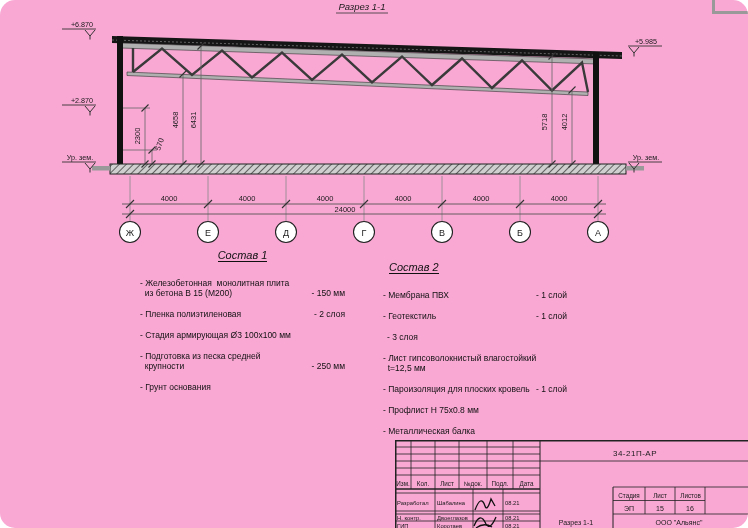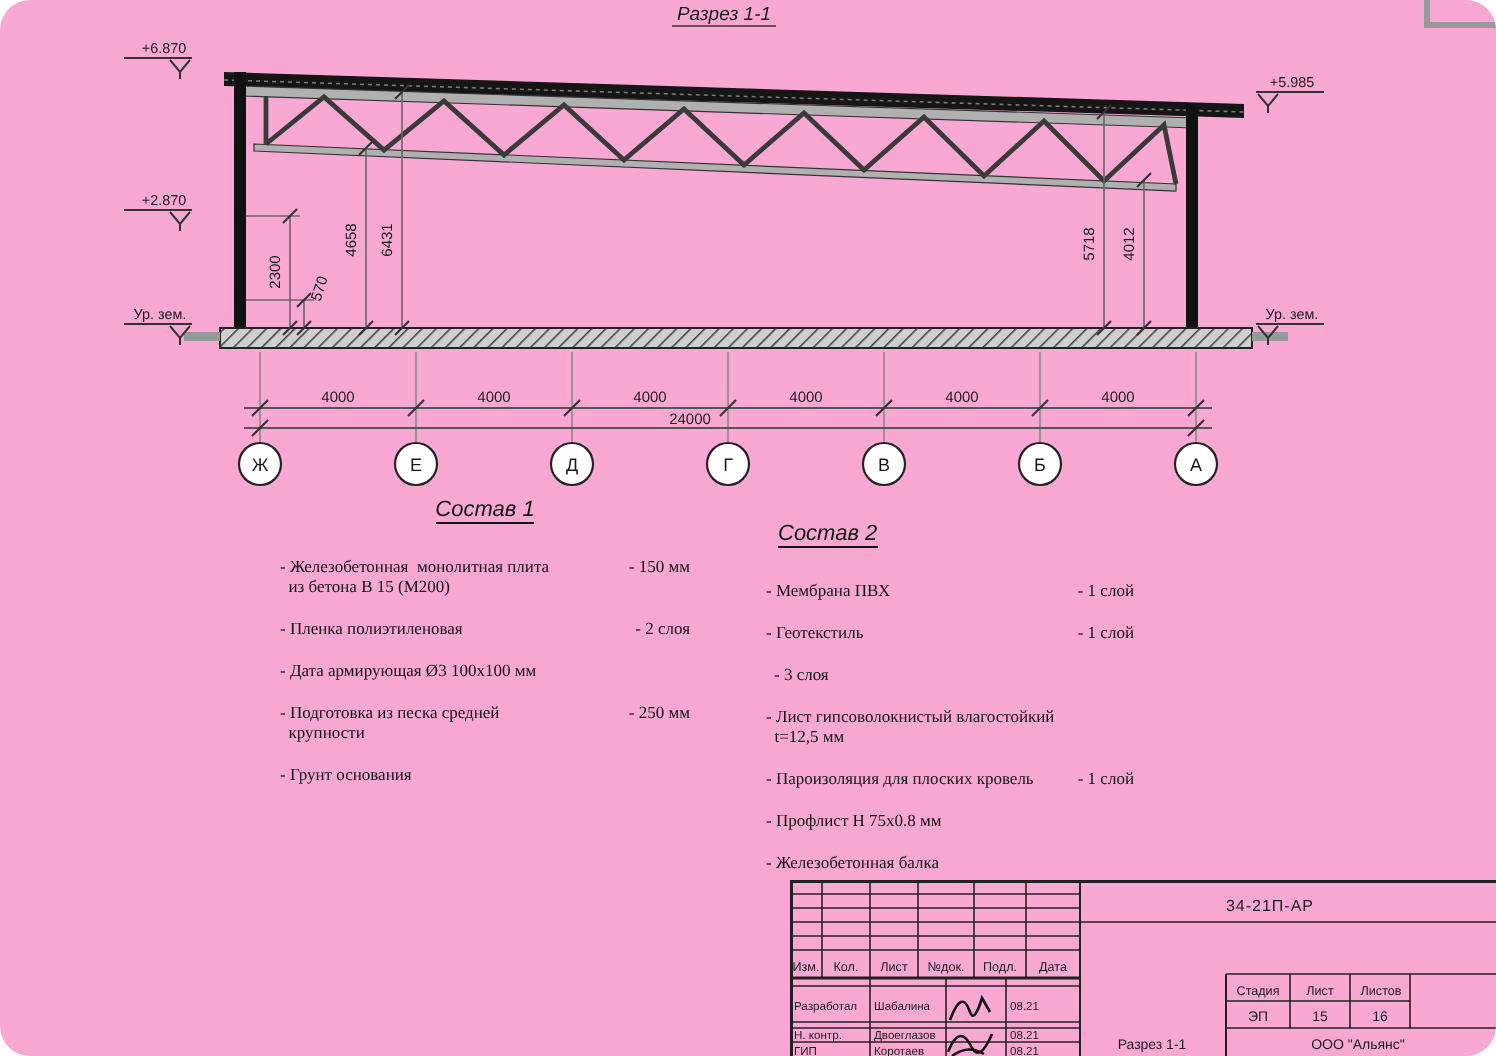--- a/index.html
+++ b/index.html
@@ -10,21 +10,21 @@
   #section-svg{left:0;top:0;}
   #titleblock-svg{left:395px;top:440px;}
   svg text{font-family:"Liberation Sans",sans-serif;fill:#1a1a1a;}
   .sostav{position:absolute;font-size:8.5px;line-height:10px;color:#111;}
   .s1{left:140px;top:250px;width:205px;}
   .s2{left:383px;top:262px;width:184px;}
   .sostav .hd{font-size:11px;font-style:italic;font-weight:normal;margin:0 0 16px 0;}
   .s1 .hd{text-align:center;}
   .s2 .hd{padding-left:6px;}
   .hd span{display:inline-block;border-bottom:1px solid #111;padding-bottom:1px;}
-  .item{display:flex;justify-content:space-between;margin-bottom:11px;font-family:Liberation Serif, serif;}
+  .item{display:flex;justify-content:space-between;align-items:flex-end;margin-bottom:11px;}
   .iname{white-space:pre-wrap;}
   .ival{white-space:nowrap;margin-left:4px;}
 </style>
 </head>
 <body>
 
 <div class="page">
 
   <svg id="section-svg" width="748" height="246" viewBox="0 0 748 246">
     <defs>
@@ -181,21 +181,21 @@
     <div class="item">
       <div class="iname">- Железобетонная  монолитная плита
   из бетона В 15 (М200)</div>
       <div class="ival">- 150 мм</div>
     </div>
     <div class="item">
       <div class="iname">- Пленка полиэтиленовая</div>
       <div class="ival">- 2 слоя</div>
     </div>
     <div class="item">
-      <div class="iname">- Дата армирующая Ø3 100x100 мм</div>
+      <div class="iname">- Стадия армирующая Ø3 100x100 мм</div>
       <div class="ival"></div>
     </div>
     <div class="item">
       <div class="iname">- Подготовка из песка средней
   крупности</div>
       <div class="ival">- 250 мм</div>
     </div>
     <div class="item">
       <div class="iname">- Грунт основания</div>
       <div class="ival"></div>
@@ -222,21 +222,21 @@
     </div>
     <div class="item">
       <div class="iname">- Пароизоляция для плоских кровель</div>
       <div class="ival">- 1 слой</div>
     </div>
     <div class="item">
       <div class="iname">- Профлист Н 75х0.8 мм</div>
       <div class="ival"></div>
     </div>
     <div class="item">
-      <div class="iname">- Железобетонная балка</div>
+      <div class="iname">- Металлическая балка</div>
       <div class="ival"></div>
     </div>
   </div>
 
   <svg id="titleblock-svg" width="353" height="88" viewBox="0 0 353 88">
     <g stroke="#222">
       <line x1="0" y1="0.75" x2="353" y2="0.75" stroke-width="1.5"></line>
       <line x1="0.75" y1="0" x2="0.75" y2="88" stroke-width="1.5"></line>
 
       <line x1="16" y1="0" x2="16" y2="49" stroke-width="0.8"></line>

